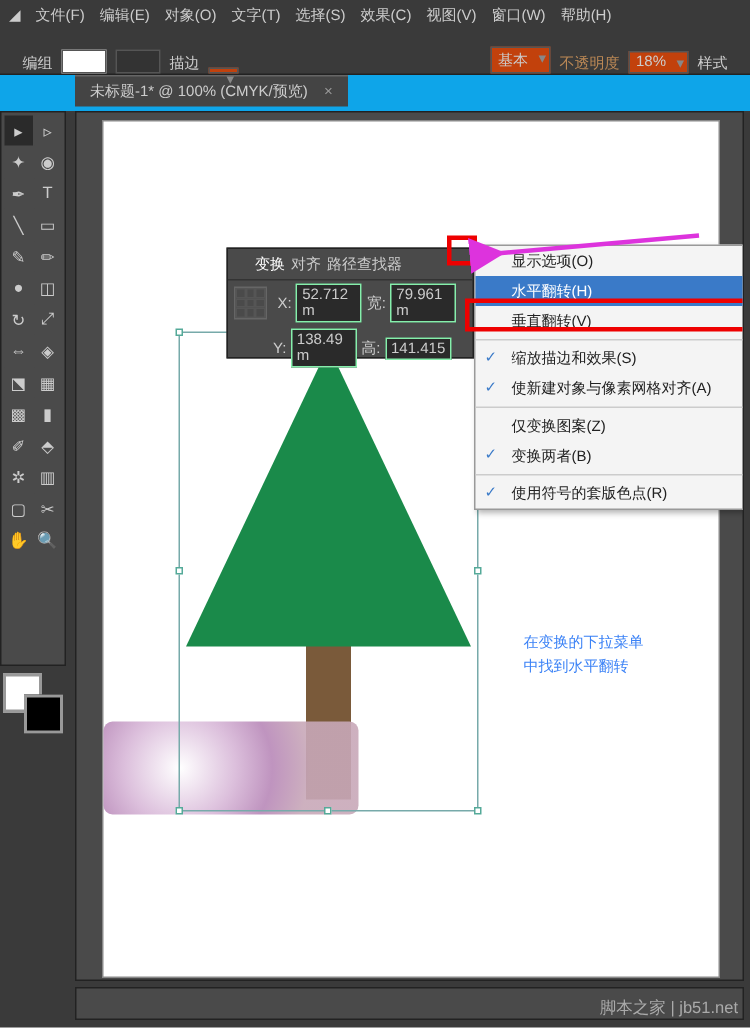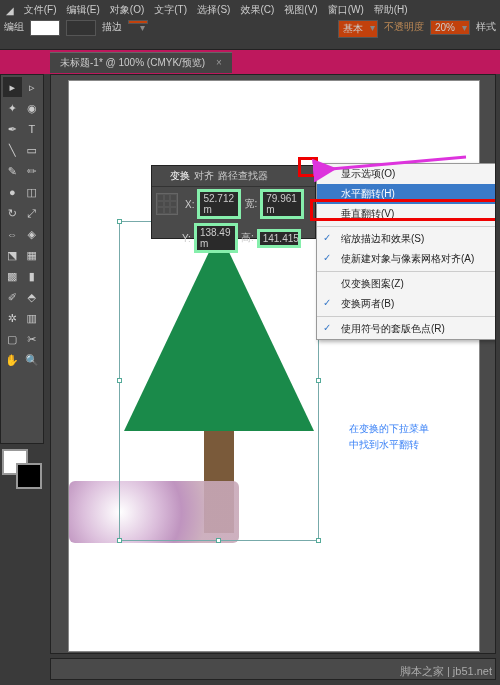--- a/index.html
+++ b/index.html
@@ -1,25 +1,25 @@
 <!DOCTYPE html>
 <html><head>
 <meta charset="utf-8">
 <style>
 *{margin:0;padding:0;box-sizing:border-box;font-family:"Microsoft YaHei",sans-serif;font-size:10px}
 body{background:#3a3a3a;width:500px;height:685px;overflow:hidden;position:relative}
 .menubar{background:#3a3a3a;height:20px;display:flex;align-items:center;padding:0 6px;gap:10px;color:#ccc;font-size:11px}
 .menubar span{cursor:default}
-.controlbar{background:#3a3a3a;height:30px;display:flex;align-items:flex-start;padding:0 4px;gap:6px;color:#ccc;border-bottom:1px solid #222}
+.controlbar{background:#3a3a3a;height:30px;display:flex;align-items:flex-end;padding:0 15px;gap:6px;color:#ccc;border-bottom:1px solid #222}
 .cb-label{color:#ccc}
 .cb-box{background:#2a2a2a;border:1px solid #555;padding:1px 4px;min-width:30px;display:inline-block}
 .cb-dd{background:#c2410c;border:1px solid #555;padding:1px 14px 1px 4px;position:relative}
 .cb-dd:after{content:"▾";position:absolute;right:2px;color:#888}
 .opaq{color:#b85}
-.tabbar{background:#be185d;height:24px;display:flex;align-items:center;padding-left:50px}
+.tabbar{background:#0ea5e9;height:24px;display:flex;align-items:flex-start;padding-left:50px}
 .tab{background:#444;color:#ccc;padding:3px 10px;border-top:1px solid #666;font-size:10px}
 .tab .x{margin-left:8px;color:#999}
 .main{position:relative;height:610px}
 .toolbox{position:absolute;left:0;top:0;width:44px;height:370px;background:#4a4a4a;border:1px solid #222;display:grid;grid-template-columns:1fr 1fr;grid-auto-rows:20px;gap:1px;padding:2px}
 .tool{background:#4a4a4a;display:flex;align-items:center;justify-content:center;color:#ccc;font-size:11px}
 .tool.sel{background:#2a2a2a}
 .colorwell{position:absolute;left:2px;top:375px;width:40px;height:40px}
 .cw1{position:absolute;width:26px;height:26px;background:#fff;border:2px solid #999;left:0;top:0}
 .cw2{position:absolute;width:26px;height:26px;background:#000;border:2px solid #999;right:0;bottom:0}
 .canvas-wrap{position:absolute;left:50px;top:0;right:4px;bottom:30px;background:#4a4a4a;border:1px solid #222;overflow:hidden}
@@ -29,21 +29,21 @@
 .h1{left:-3px;top:-3px}.h2{left:50%;top:-3px;margin-left:-3px}.h3{right:-3px;top:-3px}
 .h4{left:-3px;top:50%;margin-top:-3px}.h5{right:-3px;top:50%;margin-top:-3px}
 .h6{left:-3px;bottom:-3px}.h7{left:50%;bottom:-3px;margin-left:-3px}.h8{right:-3px;bottom:-3px}
 .tree-tri{position:absolute;left:55px;top:150px;width:0;height:0;border-left:95px solid transparent;border-right:95px solid transparent;border-bottom:200px solid #1a8a4a}
 .trunk{position:absolute;left:135px;top:326px;width:30px;height:126px;background:#7a5a3a}
 .blob{position:absolute;left:0;top:400px;width:170px;height:62px;background:radial-gradient(circle at 30% 50%,#fff,#d8b8d8 30%,#b888b8 50%,#c8a8b8 70%);border-radius:6px;opacity:.9}
 .panel{position:absolute;left:100px;top:90px;width:165px;height:74px;background:#4a4a4a;border:1px solid #222;color:#ccc}
 .panel .ptabs{display:flex;gap:4px;padding:3px 18px;border-bottom:1px solid #333;font-size:10px}
 .panel .ptabs span.act{color:#fff}
 .panel .row{display:flex;align-items:center;padding:2px 4px;gap:3px;font-size:9px}
-.panel .nbox{background:#2a2a2a;border:3px solid #86efac;padding:1px 3px;width:44px;display:inline-block}
+.panel .nbox{background:#2a2a2a;border:1px solid #86efac;padding:1px 3px;width:44px;display:inline-block}
 .panel .ref{width:22px;height:22px;border:1px solid #666;margin-right:4px;display:grid;grid-template-columns:repeat(3,1fr);grid-template-rows:repeat(3,1fr)}
 .panel .ref i{border:1px solid #555}
 .flymenu{position:absolute;left:265px;top:88px;width:192px;background:#f4f4f4;border:1px solid #999;box-shadow:2px 2px 4px rgba(0,0,0,.3)}
 .flymenu .mi{padding:3px 8px 3px 24px;font-size:11px;color:#222;position:relative;white-space:nowrap}
 .flymenu .mi.hl{background:#3a7ac8;color:#fff}
 .flymenu .mi .chk{position:absolute;left:6px;color:#3a7ac8;font-size:10px}
 .flymenu hr{border:none;border-top:1px solid #ccc;margin:2px 0}
 .redbox1{position:absolute;left:247px;top:82px;width:20px;height:20px;border:3px solid #e00}
 .redbox2{position:absolute;left:259px;top:124px;width:190px;height:22px;border:3px solid #e00}
 .arrow{position:absolute;left:275px;top:78px}
@@ -69,21 +69,21 @@
 </div>
 
 <div class="controlbar">
   <span class="cb-label">编组</span>
   <span class="cb-box" style="width:16px;height:16px;background:#fff"></span>
   <span class="cb-box" style="width:16px;height:16px;background:#333"></span>
   <span class="cb-label">描边</span>
   <span class="cb-dd"></span>
   <span class="cb-dd" style="margin-left:auto">基本</span>
   <span class="cb-label opaq">不透明度</span>
-  <span class="cb-dd">20%</span>
+  <span class="cb-dd">18%</span>
   <span class="cb-label">样式</span>
 </div>
 
 <div class="tabbar">
   <div class="tab">
     <span>未标题-1* @ 100% (CMYK/预览)</span>
     <span class="x">×</span>
   </div>
 </div>
 

